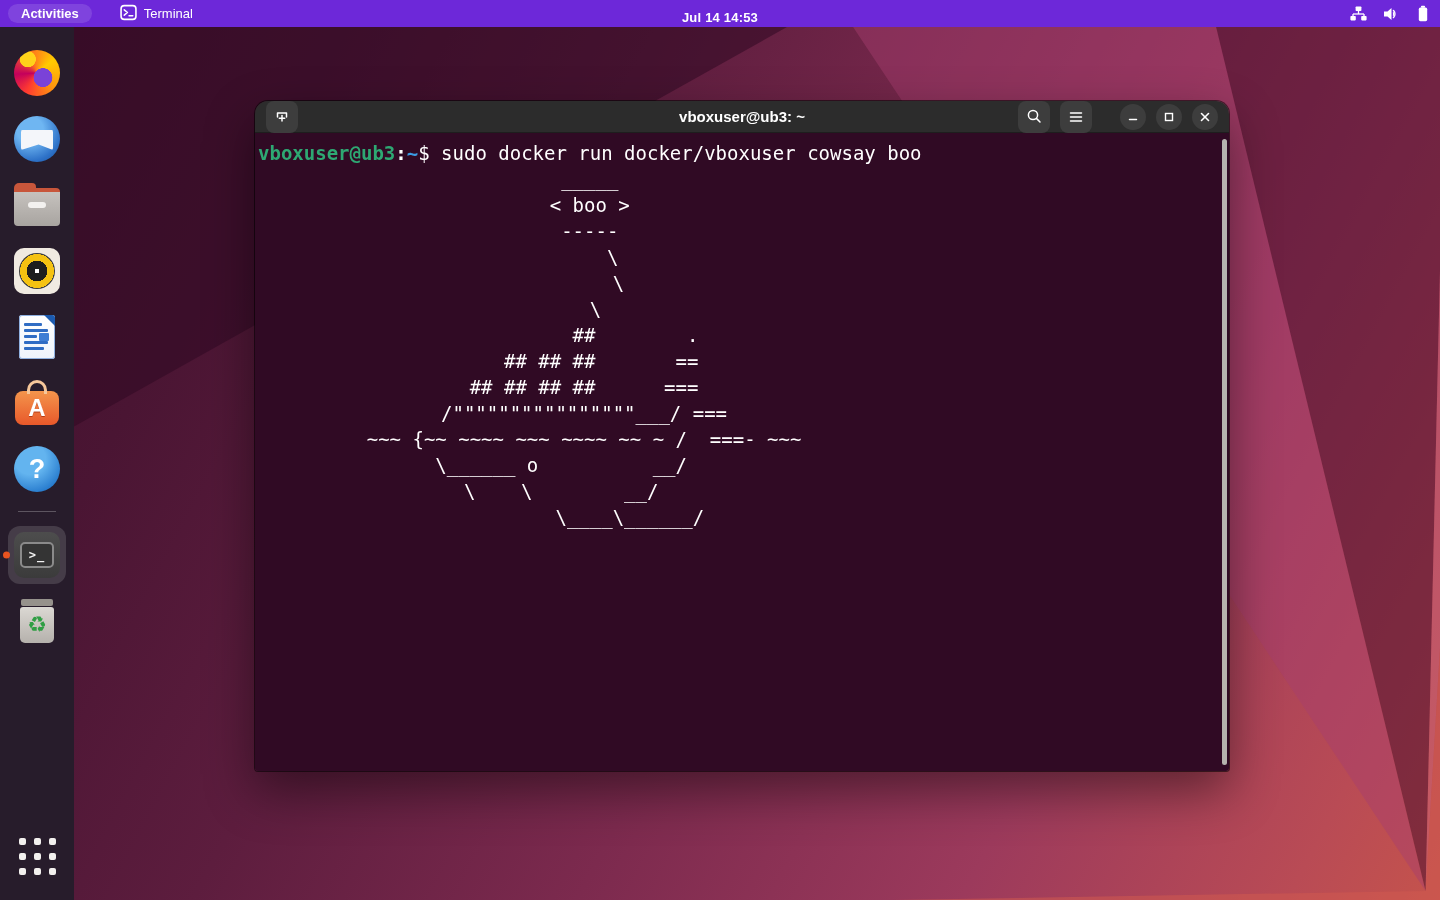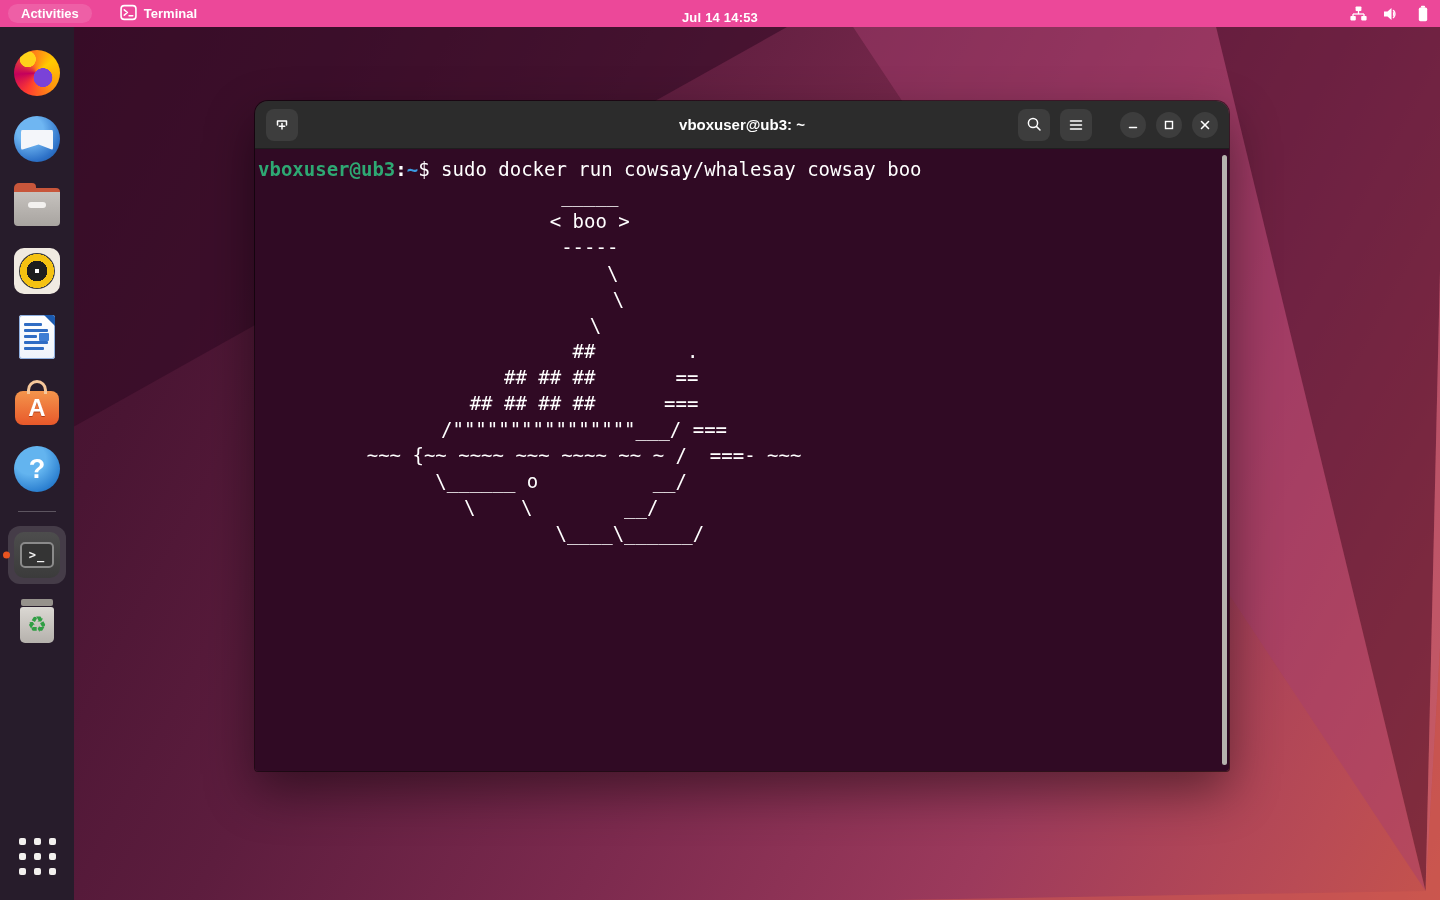--- a/index.html
+++ b/index.html
@@ -10,25 +10,25 @@
   .wallpaper{position:absolute;inset:0;
     background:linear-gradient(118deg,#3f0f2c 0%,#4a1533 18%,#5d1d3e 35%,#7c2a4e 55%,#9c3a5c 75%,#b94b55 92%,#c5534c 100%);}
   .facet{position:absolute;inset:0;}
   .f1{background:#2f0a23;opacity:.55;clip-path:polygon(0 0,58% 0,0 52%);}
   .f2{background:#a63e6e;opacity:.45;clip-path:polygon(58% 0,84% 0,99% 99%);}
   .f3{background:#4a0f2d;opacity:.55;clip-path:polygon(84% 0,100% 0,100% 30%,99% 99%);}
   .f4{background:#cf6d8a;opacity:.35;clip-path:polygon(100% 30%,100% 72%,99% 99%);}
   .f5{background:#d05a50;opacity:.55;clip-path:polygon(100% 72%,100% 100%,62% 100%,99% 99%);}
 
   
-  .topbar{position:absolute;top:0;left:0;width:1440px;height:27px;background:#ec4899;
+  .topbar{position:absolute;top:0;left:0;width:1440px;height:27px;background:#6d28d9;
     display:flex;align-items:center;color:#fff;font-size:13px;z-index:50;}
   .activities{margin-left:8px;padding:2px 13px;border-radius:999px;background:rgba(255,255,255,.13);
     font-weight:600;cursor:default;}
-  .appfocus{display:flex;align-items:center;gap:7px;margin-left:28px;font-weight:700;}
+  .appfocus{display:flex;align-items:center;gap:7px;margin-left:28px;font-weight:400;}
   .clock{position:absolute;left:50%;top:0;height:35px;display:flex;align-items:center;
     transform:translateX(-50%);font-weight:600;letter-spacing:.2px;}
   .sysarea{position:absolute;right:10px;top:0;height:27px;display:flex;align-items:center;gap:16px;}
   .sysarea svg{display:block;}
 
   
   .dock{position:absolute;top:27px;left:0;width:74px;height:873px;background:#271c2b;
     display:flex;flex-direction:column;align-items:center;padding-top:22px;box-sizing:border-box;z-index:40;}
   .ditem{width:48px;height:48px;margin-bottom:18px;display:flex;align-items:center;justify-content:center;position:relative;}
   .dsep{width:38px;height:1px;background:rgba(255,255,255,.25);margin:0 0 14px 0;}
@@ -81,21 +81,21 @@
   .ic-trash .can{width:34px;height:36px;border-radius:3px 3px 5px 5px;background:linear-gradient(#dbd8d3,#b5b1ac);
     display:flex;align-items:center;justify-content:center;}
   .ic-trash .rec{color:#2f9e44;font-size:22px;line-height:1;}
   .ic-apps{display:grid;grid-template-columns:repeat(3,7px);grid-template-rows:repeat(3,7px);gap:8px;}
   .ic-apps i{width:7px;height:7px;border-radius:2px;background:#f2f0ee;}
 
   
   .window{position:absolute;left:255px;top:101px;width:974px;height:670px;border-radius:13px 13px 3px 3px;
     box-shadow:0 0 0 1px rgba(0,0,0,.55),0 20px 50px rgba(0,0,0,.45);z-index:30;overflow:hidden;
     display:flex;flex-direction:column;}
-  .headerbar{height:48px;background:#2c2c2c;display:flex;align-items:center;padding:14px 11px;position:relative;
+  .headerbar{height:32px;background:#2c2c2c;display:flex;align-items:center;padding:14px 11px;position:relative;
     border-bottom:1px solid #1e1e1e;box-sizing:border-box;flex:0 0 auto;}
   .hbtn-sq{width:32px;height:32px;border-radius:8px;background:#3d3d3d;display:flex;align-items:center;justify-content:center;border:none;}
   .wtitle{position:absolute;left:50%;transform:translateX(-50%);color:#fff;font-weight:bold;font-size:15px;white-space:nowrap;}
   .hright{margin-left:auto;display:flex;align-items:center;gap:10px;}
   .hbtn-c{width:26px;height:26px;border-radius:50%;background:#3d3d3d;display:flex;align-items:center;justify-content:center;border:none;}
   .ctrlgap{width:8px;}
   .hbtn-sq svg,.hbtn-c svg{display:block;}
 
   .termbody{flex:1;background:#300a24;position:relative;overflow:hidden;}
   .termtext{position:absolute;left:3px;top:7px;font-family:"DejaVu Sans Mono",monospace;
@@ -278,21 +278,21 @@
         <button class="hbtn-c">
           <svg width="14" height="14" viewBox="0 0 14 14">
               <line x1="3.5" y1="3.5" x2="10.5" y2="10.5" stroke="#fff" stroke-width="1.6" stroke-linecap="round"></line>
               <line x1="10.5" y1="3.5" x2="3.5" y2="10.5" stroke="#fff" stroke-width="1.6" stroke-linecap="round"></line>
             </svg>
         </button>
       </div>
     </div>
     <div class="termbody">
       <div class="termtext">
-        <div class="trow"><span class="p-user">vboxuser@ub3</span><span class="p-sep">:</span><span class="p-path">~</span><span class="p-dollar">$ </span><span>sudo docker run cowsay/whalesay cowsay boo</span></div>
+        <div class="trow"><span class="p-user">vboxuser@ub3</span><span class="p-sep">:</span><span class="p-path">~</span><span class="p-dollar">$ </span><span>sudo docker run docker/vboxuser cowsay boo</span></div>
         <div class="ascii"> _____ 
 &lt; boo &gt;
  ----- 
     \
      \
       \     
                     ##        .            
               ## ## ##       ==            
            ## ## ## ##      ===            
        /""""""""""""""""___/ ===        

